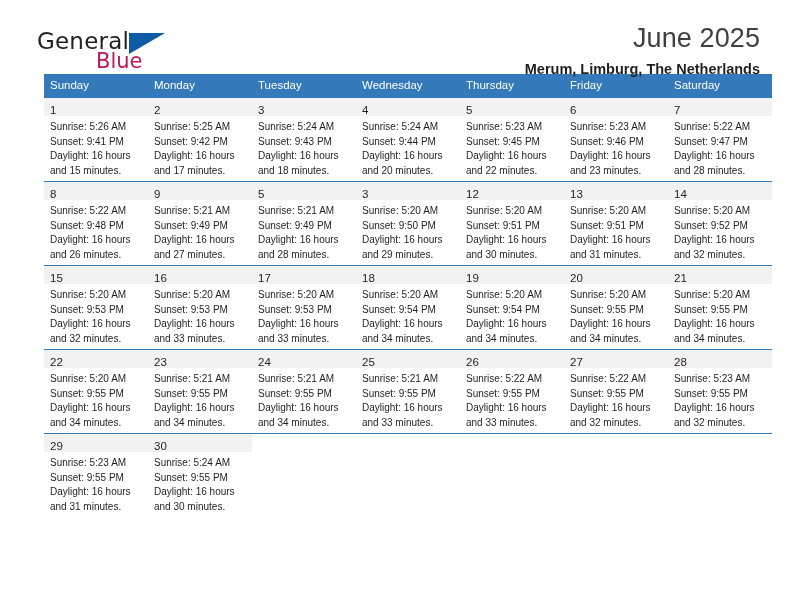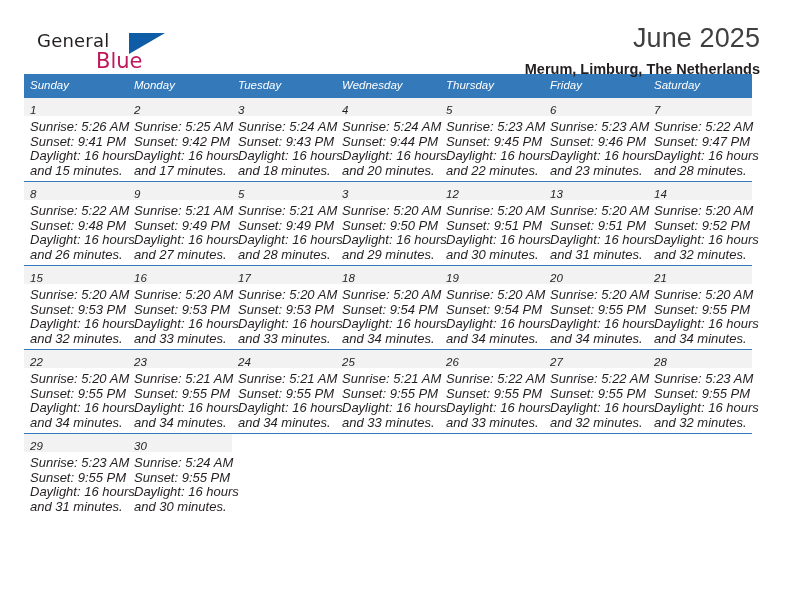--- a/index.html
+++ b/index.html
@@ -35,21 +35,21 @@
     position: absolute;
     left: 5px;
     top: 30px;
     width: 130px;
     height: 48px;
   }
   .logo-general {
     position: absolute;
     left: 0;
     top: 0;
-    font-size: 18px;
+    font-size: 23px;
     letter-spacing: 0.2px;
     color: #231f20;
     font-family: "DejaVu Sans", sans-serif;
     font-weight: 400;
     line-height: 22px;
   }
   .logo-blue {
     position: absolute;
     left: 59px;
     top: 20px;
@@ -86,25 +86,24 @@
   .cal-subtitle {
     font-size: 14.5px;
     font-weight: 700;
     color: #231f20;
     line-height: 20px;
     margin-top: 5px;
   }
 
   
   .calendar {
-    margin: 0 24px;
+    margin: 0 44px;
     width: 728px;
     border-collapse: collapse;
     table-layout: fixed;
-    font-style: italic;
   }
 
   .calendar thead th {
     background: #3479b9;
     color: #ffffff;
     font-size: 11.5px;
     font-weight: 400;
     text-align: left;
     padding: 5px 0 6px 6px;
     height: 10px;
@@ -128,21 +127,21 @@
     box-sizing: border-box;
   }
   .daynum {
     font-size: 11.5px;
     color: #231f20;
     line-height: 15px;
   }
 
   .dayinfo {
     padding: 4px 6px 0 6px;
-    font-size: 13px;
+    font-size: 10px;
     line-height: 14.6px;
     color: #231f20;
   }
   .dayinfo div { white-space: nowrap; }
   td.empty-blank { background: #ffffff; }
   td.empty-blank .daynum-band { background: #ffffff; }
 </style>
 </head>
 <body>
 

